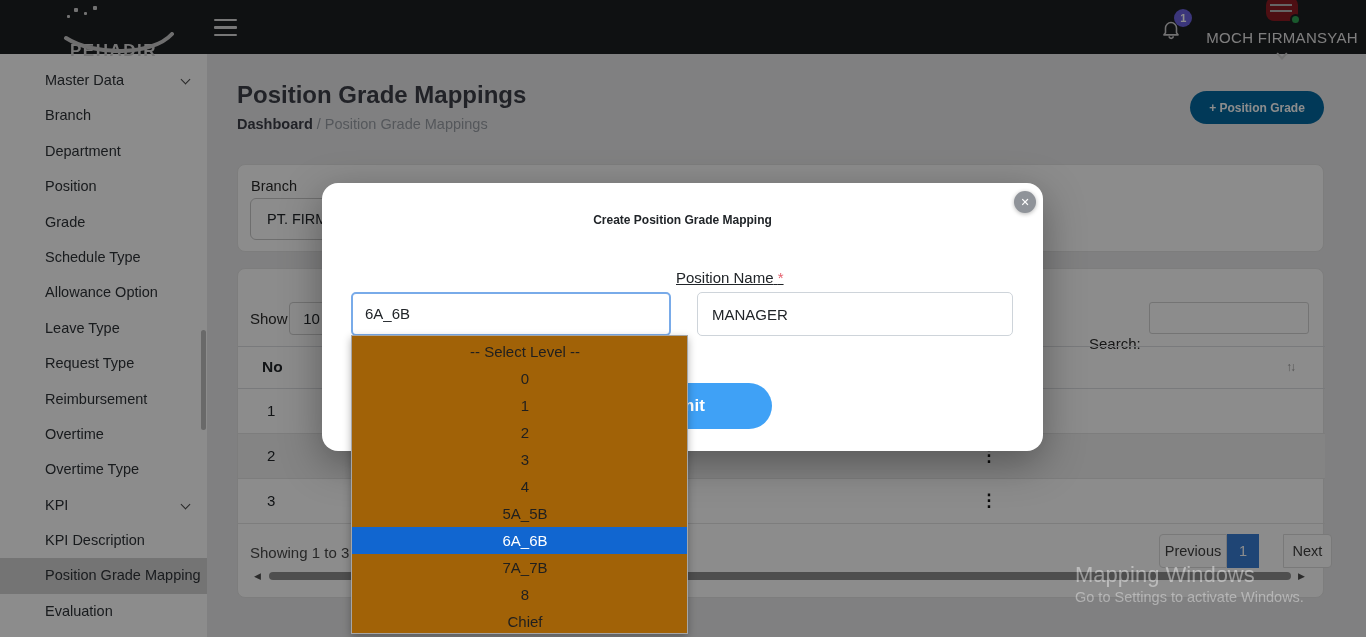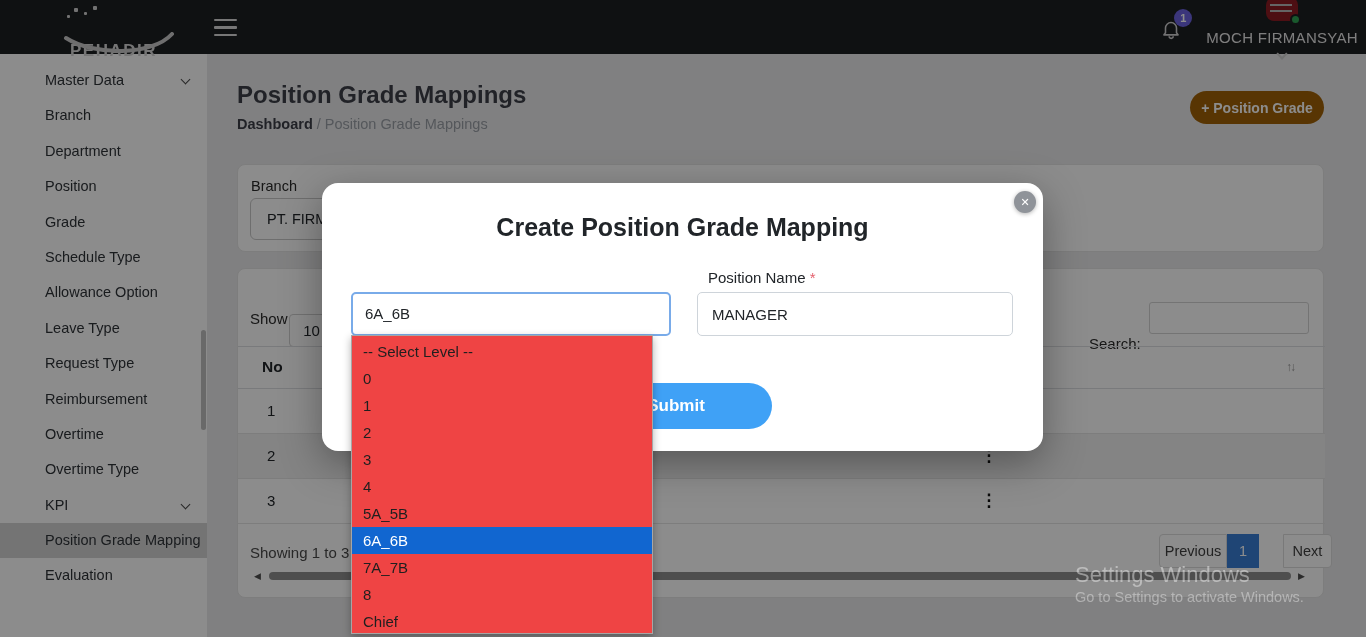--- a/index.html
+++ b/index.html
@@ -33,29 +33,29 @@
   .sb-item { position:relative; height:35.4px; line-height:35.4px; padding-left:45px; font-size:14.5px; color:#2f3338; cursor:pointer; white-space:nowrap; }
   .sb-item.active { background:#d4d4d4; }
   .sb-chev { position:absolute; right:18px; top:13px; width:7px; height:7px; border-right:1.8px solid #4a4a4a; border-bottom:1.8px solid #4a4a4a; transform:rotate(45deg); }
   .sb-scroll { position:absolute; right:1px; top:276px; width:5px; height:100px; border-radius:3px; background:#bfbfbf; }
 
   
   .main { position:absolute; left:207px; top:54px; width:1159px; height:583px; }
   .page-title { position:absolute; left:30px; top:27px; font-size:24px; font-weight:bold; color:#3c3f48; }
   .breadcrumb { position:absolute; left:30px; top:62px; font-size:14.5px; color:#9a9fa6; }
   .breadcrumb .bc-home { color:#3c3f48; font-weight:bold; }
-  .add-btn { position:absolute; left:983px; top:37px; width:134px; height:33px; border:none; border-radius:17px; background:#a16207; color:#fff; font-weight:bold; font-size:14px; cursor:pointer; font-family:inherit; }
+  .add-btn { position:absolute; left:983px; top:37px; width:134px; height:33px; border:none; border-radius:17px; background:#0369a1; color:#fff; font-weight:bold; font-size:12px; cursor:pointer; font-family:inherit; }
   .card { position:absolute; background:#fff; border:1px solid #e4e4e4; border-radius:8px; }
   .filter-card { left:30px; top:110px; width:1087px; height:88px; }
   .filter-label { position:absolute; left:13px; top:13px; font-size:14.5px; color:#2b2b2b; }
   .branch-select { position:absolute; left:12px; top:33px; width:285px; height:42px; border:1px solid #c9c9c9; border-radius:6px; font-size:14.5px; color:#212529; line-height:40px; padding-left:16px; cursor:pointer; background:#fff; }
 
   .table-card { left:30px; top:214px; width:1087px; height:330px; }
   .show-label { position:absolute; left:12px; top:41px; font-size:15px; color:#2b2b2b; }
-  .show-select { position:absolute; left:51px; top:33px; width:45px; height:33px; border:1px solid #cfcfcf; border-radius:4px; text-align:center; line-height:31px; font-size:15px; color:#212529; cursor:pointer; background:#fff;margin-top:12px; }
+  .show-select { position:absolute; left:51px; top:33px; width:45px; height:33px; border:1px solid #cfcfcf; border-radius:4px; text-align:center; line-height:31px; font-size:15px; color:#212529; cursor:pointer; background:#fff; }
   .search-label { position:absolute; left:851px; top:41px; font-size:15px; color:#2b2b2b;margin-top:25px; }
   .search-input { position:absolute; left:911px; top:33px; width:160px; height:32px; border:1px solid #d4d4d4; border-radius:3px; background:#fff; font-family:inherit; font-size:14px; padding:0 8px; }
   .thead { position:absolute; left:0; top:77px; width:1087px; height:43px; border-top:1px solid #dcdfe2; border-bottom:1px solid #dcdfe2; }
   .th-no { position:absolute; left:24px; top:11px; font-size:15.5px; font-weight:bold; color:#212529; }
   .th-sort { position:absolute; left:1048px; top:13px; font-size:12px; color:#9a9a9a; letter-spacing:-2px; cursor:pointer; }
   .trow { position:absolute; left:0; width:1087px; height:45px; border-bottom:1px solid #e3e3e3; }
   .trow.r0 { top:120px; } .trow.r1 { top:165px; background:#f1f1f1; } .trow.r2 { top:210px; }
   .td-no { position:absolute; left:29px; top:13px; font-size:15px; color:#212529; }
   .row-actions { position:absolute; left:738px; top:4px; width:26px; height:36px; border:none; background:none; font-size:17px; font-weight:bold; color:#141414; cursor:pointer; line-height:36px; }
   .showing { position:absolute; left:12px; top:275px; font-size:15px; color:#4a4a4a; }
@@ -71,30 +71,30 @@
 
   
   .overlay { position:absolute; left:0; top:0; width:1366px; height:637px; background:rgba(0,0,0,0.45); z-index:50; }
   .watermark { position:absolute; z-index:80; color:rgba(255,255,255,0.42); pointer-events:none; }
   .wm1 { left:1075px; top:562px; font-size:22px; }
   .wm2 { left:1075px; top:589px; font-size:14.5px; color:rgba(255,255,255,0.38); }
 
   
   .modal { position:absolute; left:322px; top:183px; width:721px; height:268px; background:#fff; border-radius:16px; box-shadow:0 12px 40px rgba(0,0,0,.35); z-index:60; }
   .modal-close { position:absolute; left:692px; top:8px; width:22px; height:22px; border-radius:50%; border:none; background:#8f9399; color:#fff; font-size:11px; line-height:22px; text-align:center; cursor:pointer; box-shadow:0 1px 4px rgba(0,0,0,.3); }
-  .modal-title { position:absolute; left:0; top:30px; width:100%; text-align:center; font-size:25px; font-weight:bold; color:#212529; }
+  .modal-title { position:absolute; left:0; top:30px; width:100%; text-align:center; font-size:12px; font-weight:bold; color:#212529; }
   .f-label { position:absolute; top:86px; font-size:15px; color:#212529; }
-  .lbl-level { left:29px;margin-top:31px; } .lbl-pos { left:386px; }
+  .lbl-level { left:29px;margin-top:31px; } .lbl-pos { left:354px;text-decoration:underline; }
   .req { color:#e4606d; }
   .level-select { position:absolute; left:29px; top:109px; width:320px; height:44px; border:2px solid #79abe9; border-radius:5px; font-size:15px; color:#212529; line-height:40px; padding-left:12px; background:#fff; cursor:pointer; }
   .pos-input { position:absolute; left:375px; top:109px; width:316px; height:44px; border:1px solid #ced4da; border-radius:5px; font-size:15px; color:#212529; padding-left:14px; font-family:inherit; }
   .submit-btn { position:absolute; left:258px; top:200px; width:192px; height:46px; border:none; border-radius:23px; background:#3fa1f6; color:#fff; font-size:17px; font-weight:bold; cursor:pointer; font-family:inherit; }
 
   
-  .dropdown { position:absolute; left:351px; top:335px; width:302px; height:299px; background:#ef4444; border:1px solid #a6a6a6; box-shadow:0 3px 8px rgba(0,0,0,.3); z-index:70; padding-top:2px; overflow:hidden; }
+  .dropdown { position:absolute; left:351px; top:335px; width:337px; height:299px; background:#a16207; border:1px solid #a6a6a6; box-shadow:0 3px 8px rgba(0,0,0,.3); z-index:70; padding-top:2px; overflow:hidden;text-align:center; }
   .dd-opt { height:27px; line-height:27px; padding-left:11px; font-size:15px; color:#1f1f1f; cursor:pointer; }
   .dd-opt.selected { background:#1166d0; color:#fff; }
 </style>
 </head>
 <body>
 
 <div>
 
   <header class="navbar">
     <div class="logo">
@@ -139,20 +139,21 @@
       <div class="sb-item"><span>Position</span></div>
       <div class="sb-item"><span>Grade</span></div>
       <div class="sb-item"><span>Schedule Type</span></div>
       <div class="sb-item"><span>Allowance Option</span></div>
       <div class="sb-item"><span>Leave Type</span></div>
       <div class="sb-item"><span>Request Type</span></div>
       <div class="sb-item"><span>Reimbursement</span></div>
       <div class="sb-item"><span>Overtime</span></div>
       <div class="sb-item"><span>Overtime Type</span></div>
       <div class="sb-item"><span>KPI</span><span class="sb-chev"></span></div>
+      <div class="sb-item"><span>KPI Description</span></div>
       <div class="sb-item active"><span>Position Grade Mapping</span></div>
       <div class="sb-item"><span>Evaluation</span></div>
     </nav>
     <div class="sb-scroll"></div>
   </aside>
 
   <main class="main">
     <h1 class="page-title">Position Grade Mappings</h1>
     <div class="breadcrumb">
       <span class="bc-home">Dashboard</span>
@@ -198,21 +199,21 @@
       <div class="hscroll">
         <span class="hs-arrow hs-left">◀</span>
         <div class="hs-thumb"></div>
         <span class="hs-arrow hs-right">▶</span>
       </div>
     </section>
   </main>
 
   <div class="overlay"></div>
 
-  <div class="watermark wm1">Settings Windows</div>
+  <div class="watermark wm1">Mapping Windows</div>
   <div class="watermark wm2">Go to Settings to activate Windows.</div>
 
   <section class="modal">
     <button class="modal-close"><span>✕</span></button>
     <h2 class="modal-title">Create Position Grade Mapping</h2>
 
     <label class="f-label lbl-level"><span>Level</span> <span class="req">*</span></label>
     <div class="level-select">6A_6B</div>
 
     <label class="f-label lbl-pos"><span>Position Name</span> <span class="req">*</span></label>

